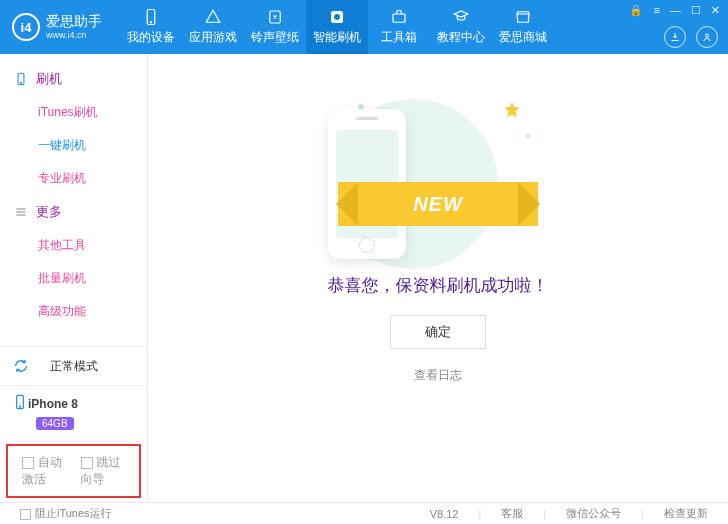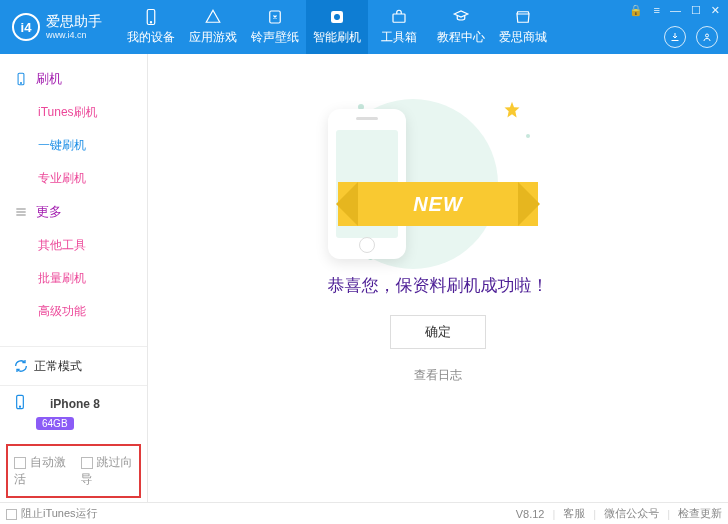--- a/index.html
+++ b/index.html
@@ -20,50 +20,50 @@
 .circ{width:22px;height:22px;border:1.5px solid rgba(255,255,255,.8);border-radius:50%;display:flex;align-items:center;justify-content:center;cursor:pointer}
 .circ svg{width:12px;height:12px}
 
 .body{display:flex;height:calc(100% - 54px - 22px)}
 .sidebar{width:148px;border-right:1px solid #e8e8e8;display:flex;flex-direction:column;padding-top:8px}
 .group-h{display:flex;align-items:center;gap:8px;padding:8px 14px;color:#a21caf;font-size:13px}
 .group-h svg{width:14px;height:14px}
 .item{padding:8px 0 8px 38px;font-size:12px;color:#ec4899;cursor:pointer}
 .item.active{color:#1e8fe6}
 .spacer{flex:1}
-.status-box{border-top:1px solid #eee;padding:10px 12px;display:flex;align-items:center;gap:4px}
+.status-box{border-top:1px solid #eee;padding:10px 12px;display:flex;align-items:center;gap:20px}
 .status-box .ic{width:18px;height:18px;display:flex;align-items:center;justify-content:center}
 .status-box .ic svg{width:16px;height:16px}
 .dev-box{border-top:1px solid #eee;padding:8px 12px}
-.dev-box .r1{display:flex;align-items:center;gap:22px;font-weight:bold;color:#444}
+.dev-box .r1{display:flex;align-items:center;gap:0;font-weight:bold;color:#444}
 .badge{display:inline-block;background:#8b5cf6;color:#fff;font-size:10px;padding:1px 6px;border-radius:3px;margin-top:4px;margin-left:24px}
-.redbox{border:2px solid #e03b3b;margin:6px 6px 4px 6px;padding:8px 6px;display:flex;gap:14px;align-items:center;color:#999}
+.redbox{border:2px solid #e03b3b;margin:6px 6px 4px 6px;padding:8px 14px;display:flex;gap:14px;align-items:center;color:#999}
 .cb{width:12px;height:12px;border:1px solid #bbb;display:inline-block;vertical-align:middle;margin-right:4px}
 
 .main{flex:1;display:flex;flex-direction:column;align-items:center;justify-content:flex-start;padding-top:40px}
 .illus{width:220px;height:180px;position:relative;display:flex;align-items:center;justify-content:flex-start}
 .bgcirc{position:absolute;width:170px;height:170px;border-radius:50%;background:#e8f6f1}
 .dot{position:absolute;width:6px;height:6px;background:#c7e7dc;border-radius:50%}
 .phone{position:relative;width:78px;height:150px;background:#fff;border-radius:12px;box-shadow:0 4px 14px rgba(0,0,0,.1);display:flex;align-items:center;justify-content:center}
 .phone:before{content:"";position:absolute;top:8px;width:22px;height:3px;background:#ddd;border-radius:2px}
 .phone:after{content:"";position:absolute;bottom:6px;width:14px;height:14px;border:1.5px solid #ddd;border-radius:50%}
 .screen{width:62px;height:108px;background:#e8f6f1;border-radius:3px}
 .ribbon{position:absolute;left:10px;right:10px;top:88px;height:44px;background:#f9c931;display:flex;align-items:center;justify-content:center;font-weight:800;font-size:20px;color:#fff;letter-spacing:1px;font-style:italic}
 .ribbon:before,.ribbon:after{content:"";position:absolute;width:0;height:0;border:22px solid transparent}
 .ribbon:before{left:-24px;border-right-color:#e6b61f}
 .ribbon:after{right:-24px;border-left-color:#e6b61f}
 .star{position:absolute;width:20px;height:20px}
 .star svg{width:100%;height:100%}
 .msg{font-size:17px;color:#4c1d95;}
 .btn{margin-top:18px;border:1px solid #ddd;background:#fff;padding:7px 34px;font-size:13px;cursor:pointer;color:#333}
 .loglink{margin-top:18px;font-size:12px;color:#888;cursor:pointer}
 
-.footer{height:22px;border-top:1px solid #e8e8e8;display:flex;align-items:center;padding:0 6px;color:#888;font-size:11px}
+.footer{height:22px;border-top:1px solid #e8e8e8;display:flex;align-items:center;padding:0 20px;color:#888;font-size:11px}
 .footer .cb{width:11px;height:11px}
-.footer .r{margin-left:auto;display:flex;gap:8px;align-items:center}
+.footer .r{margin-left:auto;display:flex;gap:20px;align-items:center}
 .sep{color:#ddd}
 </style>
 </head>
 <body>
 
 <div class="titlebar">
   <div class="logo">
     <div class="logo-badge">i4</div>
     <div class="logo-t">
       <div class="n">爱思助手</div>

